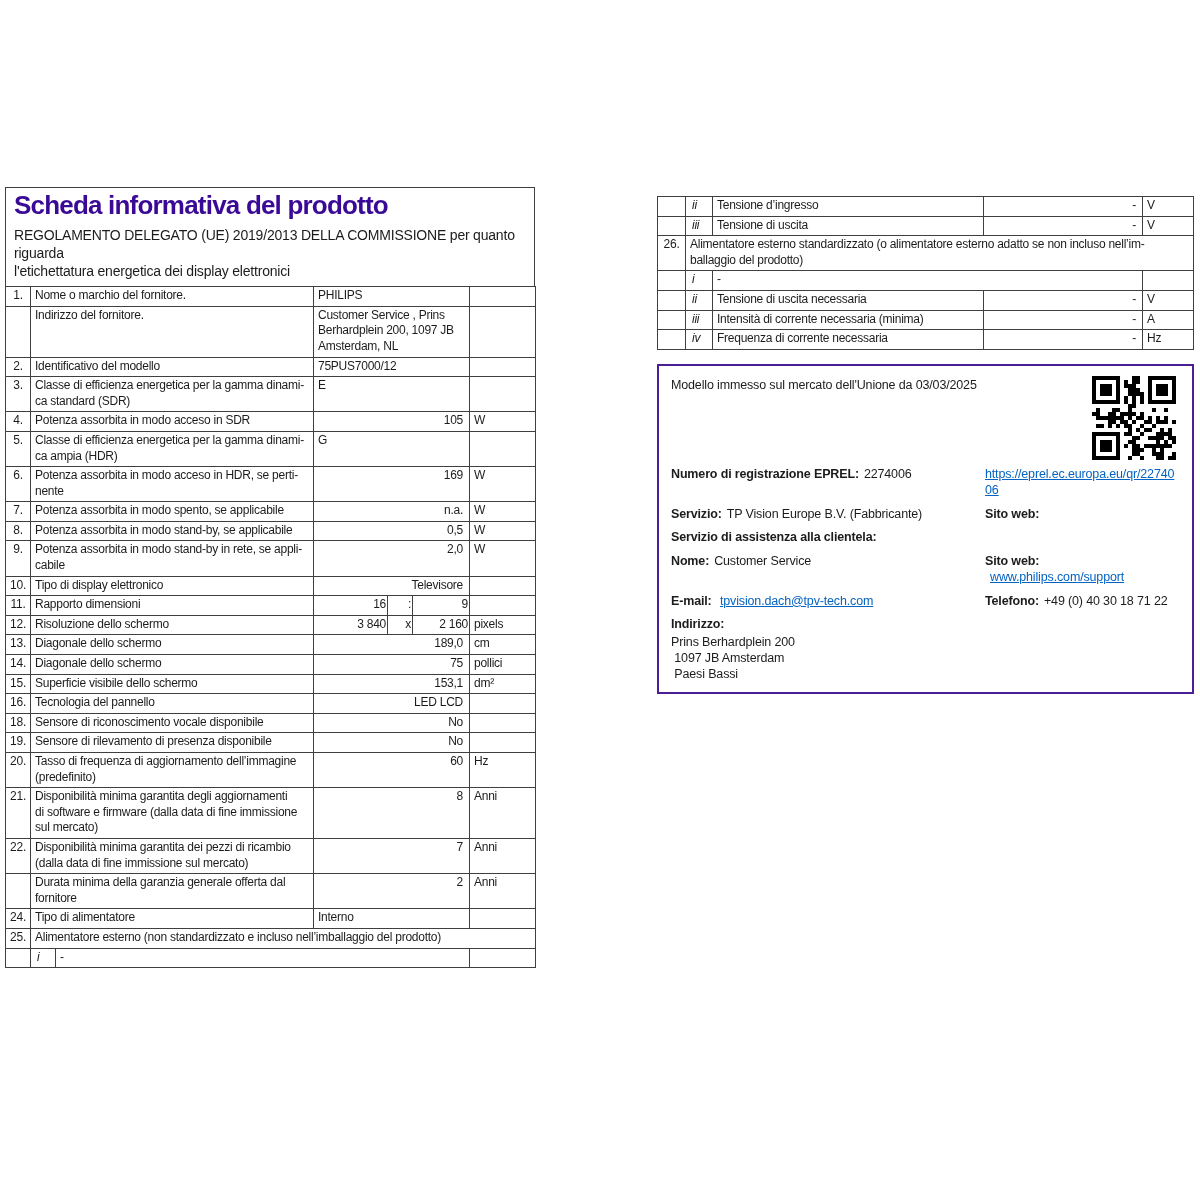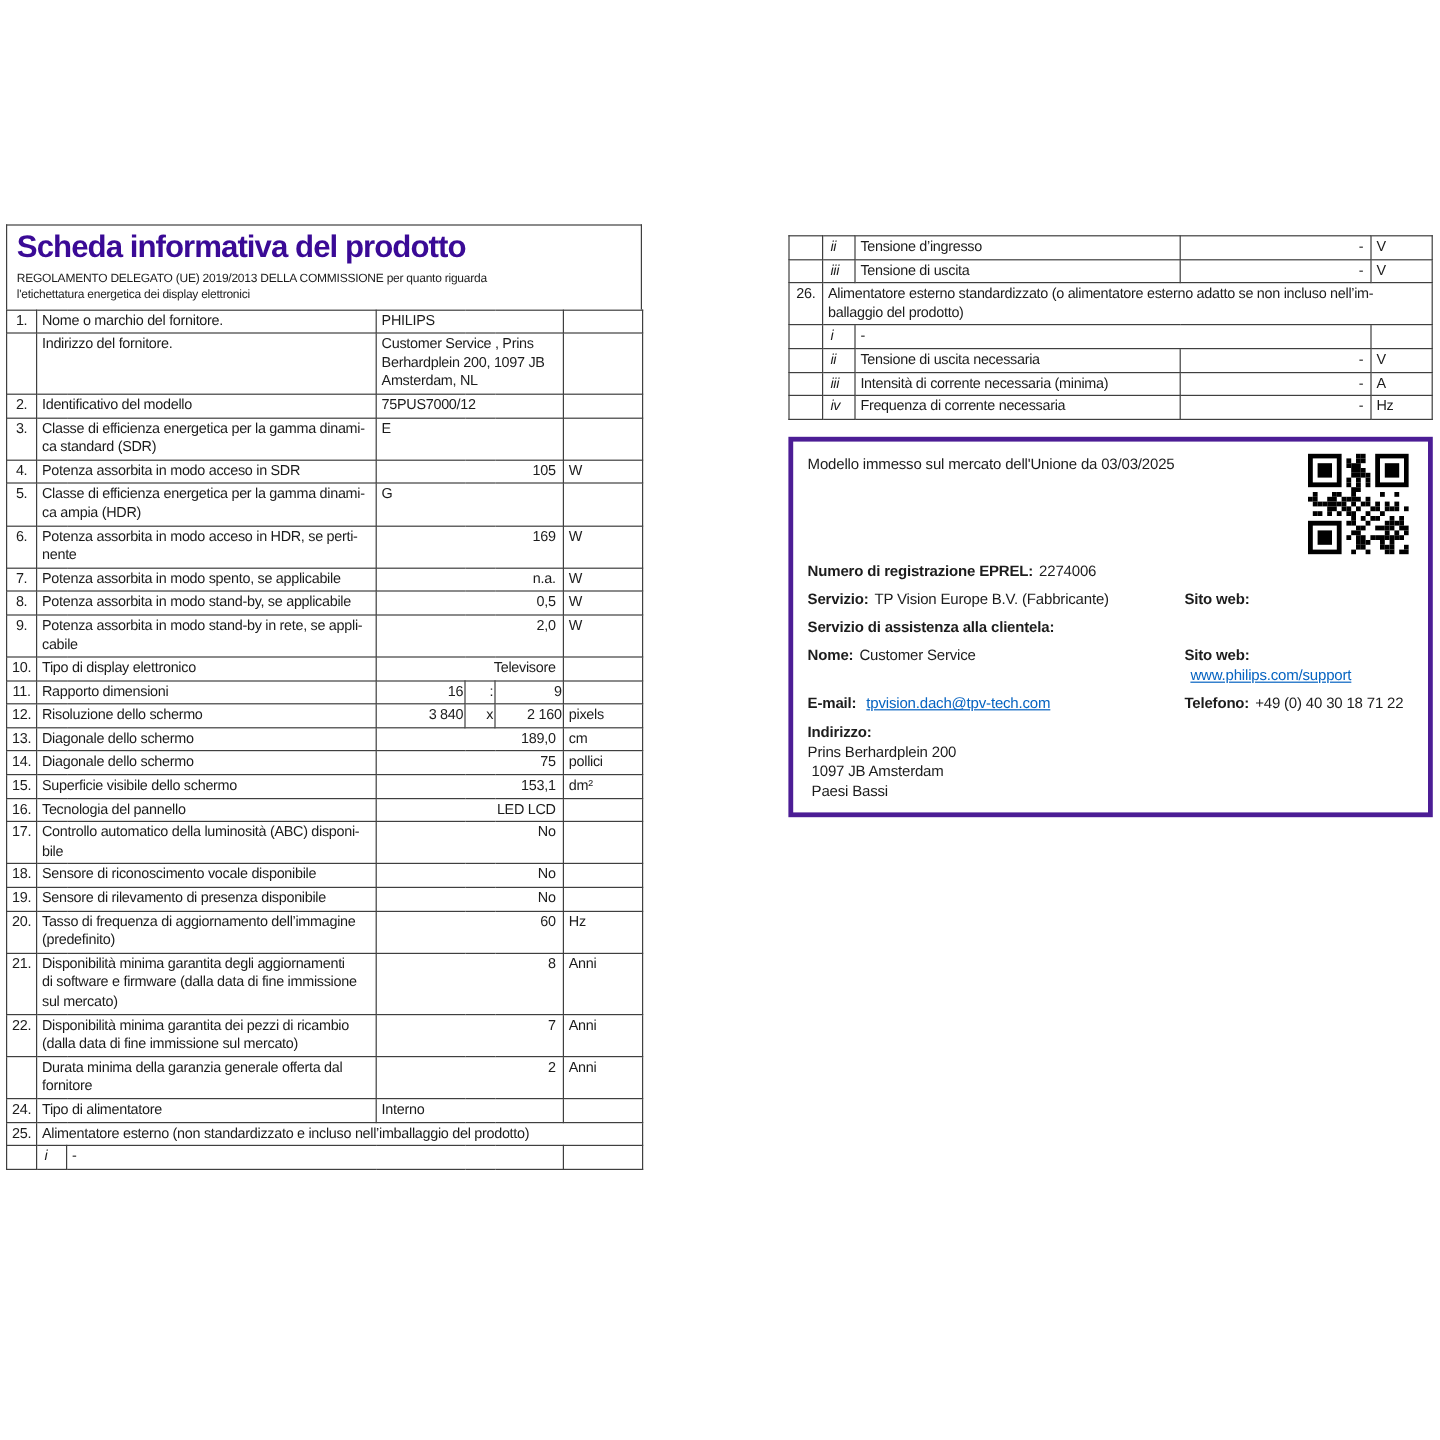--- a/index.html
+++ b/index.html
@@ -4,34 +4,34 @@
 <style>
   * { box-sizing: border-box; }
   html,body { margin:0; padding:0; background:#ffffff; }
   body { font-family:"Liberation Sans", sans-serif; color:#1c1c1c; }
   .page { position:relative; width:1200px; height:982px; background:#ffffff; overflow:hidden; }
 
   
   .left-col { position:absolute; left:5px; top:187px; width:530px; }
   .title-block { border:1px solid #3f3f3f; border-bottom:none; padding:3px 8px 6px 8px; }
   .doc-title { margin:0; font-size:26px; font-weight:bold; letter-spacing:-0.8px; color:#3a0a96; line-height:1.1; }
-  .doc-subtitle { margin:6px 0 0 0; font-size:10px; letter-spacing:-0.2px; line-height:1.3; white-space:pre-line; color:#1c1c1c; }
+  .doc-subtitle { margin:6px 0 0 0; font-size:14px; letter-spacing:-0.2px; line-height:1.3; white-space:pre-line; color:#1c1c1c; }
 
   table.sheet { border-collapse:collapse; table-layout:fixed; width:100%; font-size:12px; letter-spacing:-0.25px; }
   table.sheet td { border:1px solid #3f3f3f; padding:1px 5px 2px 4px; vertical-align:top; line-height:1.3; white-space:pre-line; overflow:hidden; }
   table.sheet td.num   { text-align:center; padding:1px 1px 2px 1px; }
   table.sheet td.roman { font-style:italic; padding-left:6px; }
   table.sheet td.right { text-align:right; padding-right:6px; }
   table.sheet td.center{ text-align:right; padding-left:1px; padding-right:1px; }
   table.sheet td.hdr   { font-weight:bold; }
 
   
   .right-col { position:absolute; left:657px; top:196px; width:537px; }
 
-  .info-box { margin-top:14px; border:4px solid #4c1d95; padding:8px 12px 10px 12px; min-height:298px; font-size:12.5px; letter-spacing:-0.15px; }
+  .info-box { margin-top:14px; border:2px solid #4c1d95; padding:8px 12px 10px 12px; min-height:298px; font-size:12.5px; letter-spacing:-0.15px; }
   .market-row { display:flex; justify-content:space-between; align-items:flex-start; min-height:92px; }
   .market-text { padding-top:4px; }
   .qr { width:84px; height:84px; margin:2px 4px 0 0; flex:0 0 auto; }
   .info-row { display:grid; grid-template-columns:314px 1fr; margin-bottom:7px; line-height:1.32; }
   .info-row.single { display:block; }
   .lbl { font-weight:bold; }
   .val { margin-left:5px; }
   a.doc-link { color:#0563c1; text-decoration:underline; }
   .break-link { word-break:break-all; display:inline-block; max-width:205px; }
   .addr-lines { white-space:pre; line-height:1.28; margin-top:1px; }
@@ -161,27 +161,20 @@
           <tr>
             <td class="num">15.</td>
             <td colspan="2">Superficie visibile dello schermo</td>
             <td colspan="3" class="right">153,1</td>
             <td>dm²</td>
           </tr>
           <tr>
             <td class="num">16.</td>
             <td colspan="2">Tecnologia del pannello</td>
             <td colspan="3" class="right">LED LCD</td>
-            <td></td>
-          </tr>
-          <tr>
-            <td class="num">17.</td>
-            <td colspan="2">Controllo automatico della luminosità (ABC) disponi-
-bile</td>
-            <td colspan="3" class="right">No</td>
             <td></td>
           </tr>
           <tr>
             <td class="num">18.</td>
             <td colspan="2">Sensore di riconoscimento vocale disponibile</td>
             <td colspan="3" class="right">No</td>
             <td></td>
           </tr>
           <tr>
             <td class="num">19.</td>
@@ -434,20 +427,23 @@
               <rect x="0" y="56" width="28" height="28"></rect>
               <rect fill="#fff" x="4" y="60" width="20" height="20"></rect>
               <rect x="8" y="64" width="12" height="12"></rect>
             </svg></div>
       </div>
 
       <div class="info-row">
         <div>
           <span class="lbl">Numero di registrazione EPREL:</span><span class="val">2274006</span>
         </div>
+        <div>
+          <a href="#" class="doc-link break-link">https://eprel.ec.europa.eu/qr/2274006</a>
+        </div>
       </div>
 
       <div class="info-row">
         <div>
           <span class="lbl">Servizio:</span><span class="val">TP Vision Europe B.V. (Fabbricante)</span>
         </div>
         <div>
           <span class="lbl">Sito web:</span>
         </div>
       </div>

